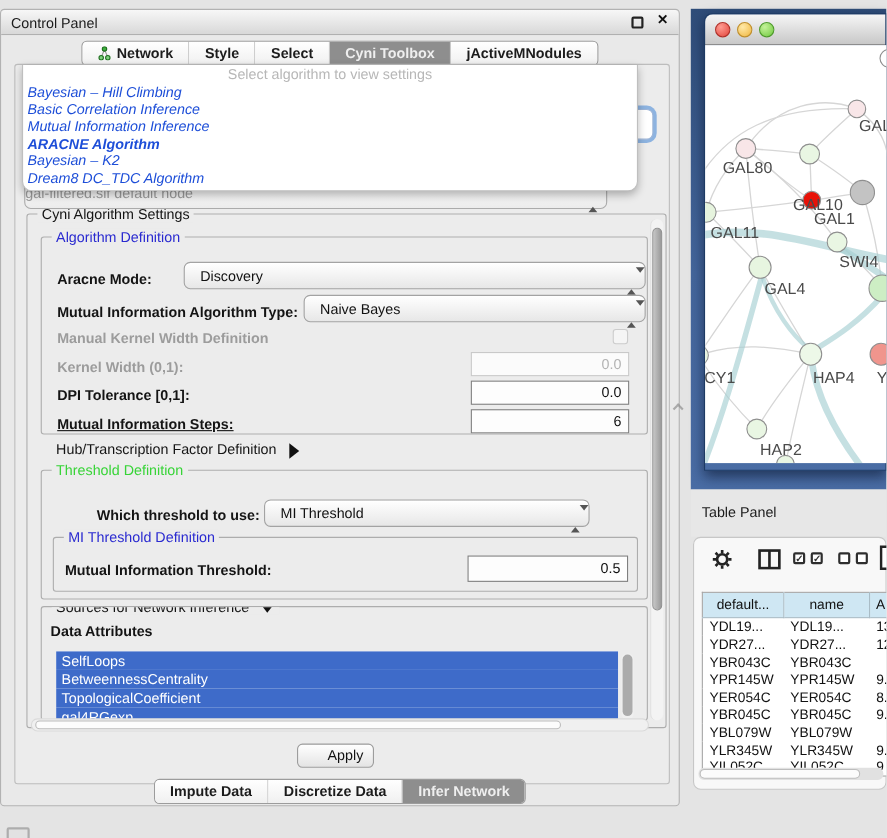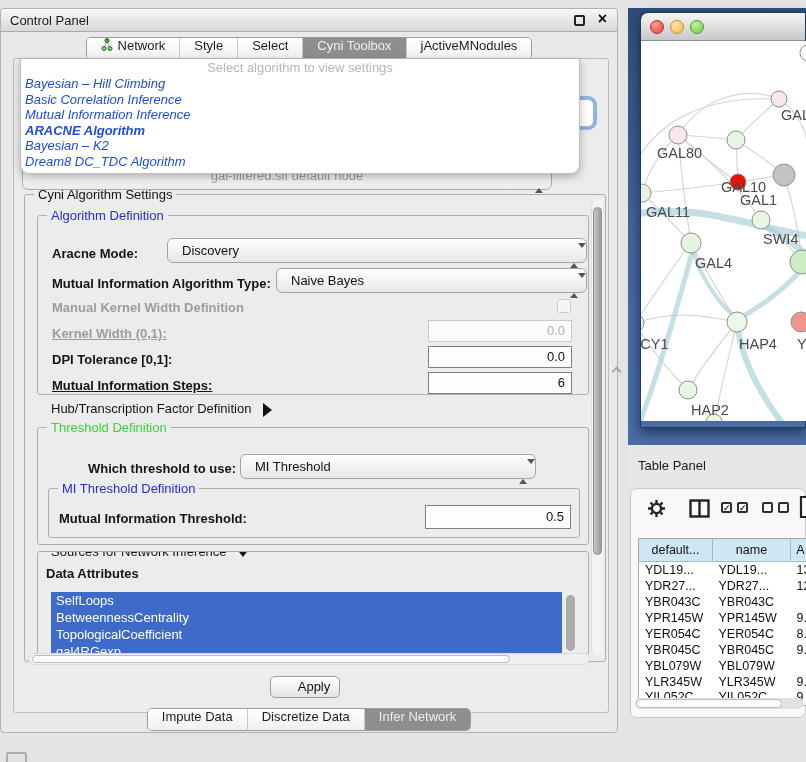--- a/index.html
+++ b/index.html
@@ -14,36 +14,36 @@
         background:linear-gradient(#f7f7f7,#d8d8d8); border-bottom:1px solid #aaa;
         border-radius:4px 4px 0 0; }
   .cp-title { position:absolute; left:9px; top:4px; font-size:13px; color:#1b1b1b; }
   .float-btn { position:absolute; right:32px; top:6px; width:11px; height:11px;
         border:2px solid #222; border-radius:2px; }
   .close-btn { position:absolute; right:10px; top:1px; font-size:16px; font-weight:bold; color:#111; }
 
   
   .top-tabs { position:absolute; left:0; top:28px; width:100%; display:flex; justify-content:center; }
   .tabgroup { display:flex; border:1px solid #9c9c9c; border-radius:5px; overflow:hidden; background:#fdfdfd; height:23px; }
-  .tabseg { display:flex; gap:5px; padding:0 14px; font-size:13px; font-weight:normal;
+  .tabseg { display:flex; align-items:center; gap:5px; padding:0 14px; font-size:13px; font-weight:bold;
         color:#1c1c1c; border-right:1px solid #c9c9c9; background:linear-gradient(#ffffff,#f0f0f0); }
   .tabseg:last-child { border-right:none; }
   .tabseg.selected { background:#8e8e8e; color:#efefef; }
   .net-icon { width:12px; height:13px; display:inline-block; }
 
   
   .content { position:absolute; left:12px; top:49px; width:596px; height:655px;
         background:#ececec; border:1px solid #bdbdbd; border-radius:3px; }
 
   
   .sliver-combo { position:absolute; left:298px; top:40px; width:282px; height:28px; background:#fff;
         border:1px solid #9fb6d8; border-radius:6px; box-shadow:0 0 0 3px rgba(110,160,220,.75); z-index:1; }
   .gal-combo { position:absolute; left:8px; top:103px; width:530px; height:28px;
         background:linear-gradient(#fdfdfd,#ececec); border:1px solid #ababab; border-radius:6px;
-        font-size:13px; color:#9b9b9b; line-height:26px; z-index:1;text-align:center; }
+        font-size:13px; color:#9b9b9b; line-height:26px; z-index:1; }
 
   
   .algo-drop { position:absolute; left:6px; top:0; width:560px; background:#fff;
         border:1px solid #bfbfbf; border-top:none; border-radius:0 0 9px 9px;
         box-shadow:0 3px 8px rgba(0,0,0,.28); z-index:10; padding-bottom:4px; }
   .algo-prompt { text-align:center; color:#b7b7b7; font-size:13px; height:17px; line-height:17px; }
   .algo-item { font-size:13px; color:#1d4ed8; line-height:15.5px; padding-left:4px; white-space:nowrap;font-style:italic; }
   .algo-item.bold { font-weight:bold; }
 
   
@@ -219,21 +219,21 @@
 
           <span class="lab" style="left:14px; top:60px;">Mutual Information Algorithm Type:</span>
           <div class="combo" style="left:238px; top:52px; width:311px;">
             <span>Naive Bayes</span>
             <span class="stepper"><span class="up"></span><span class="dn"></span></span>
           </div>
 
           <span class="lab dis" style="left:14px; top:84px;">Manual Kernel Width Definition</span>
           <span class="cbox" style="left:519px; top:83px;"></span>
 
-          <span class="lab dis" style="left:14px; top:110px;text-decoration:underline;">Kernel Width (0,1):</span>
+          <span class="lab dis" style="left:14px; top:110px;">Kernel Width (0,1):</span>
           <div class="tfield dis" style="left:390px; top:104px; width:144px;">0.0</div>
 
           <span class="lab" style="left:14px; top:136px;">DPI Tolerance [0,1]:</span>
           <div class="tfield" style="left:390px; top:130px; width:144px;">0.0</div>
 
           <span class="lab" style="left:14px; top:162px;text-decoration:underline;">Mutual Information Steps:</span>
           <div class="tfield" style="left:390px; top:156px; width:144px;">6</div>
         </div>
 
         <span style="position:absolute; left:26px; top:206px; font-size:13px; color:#141414;">

